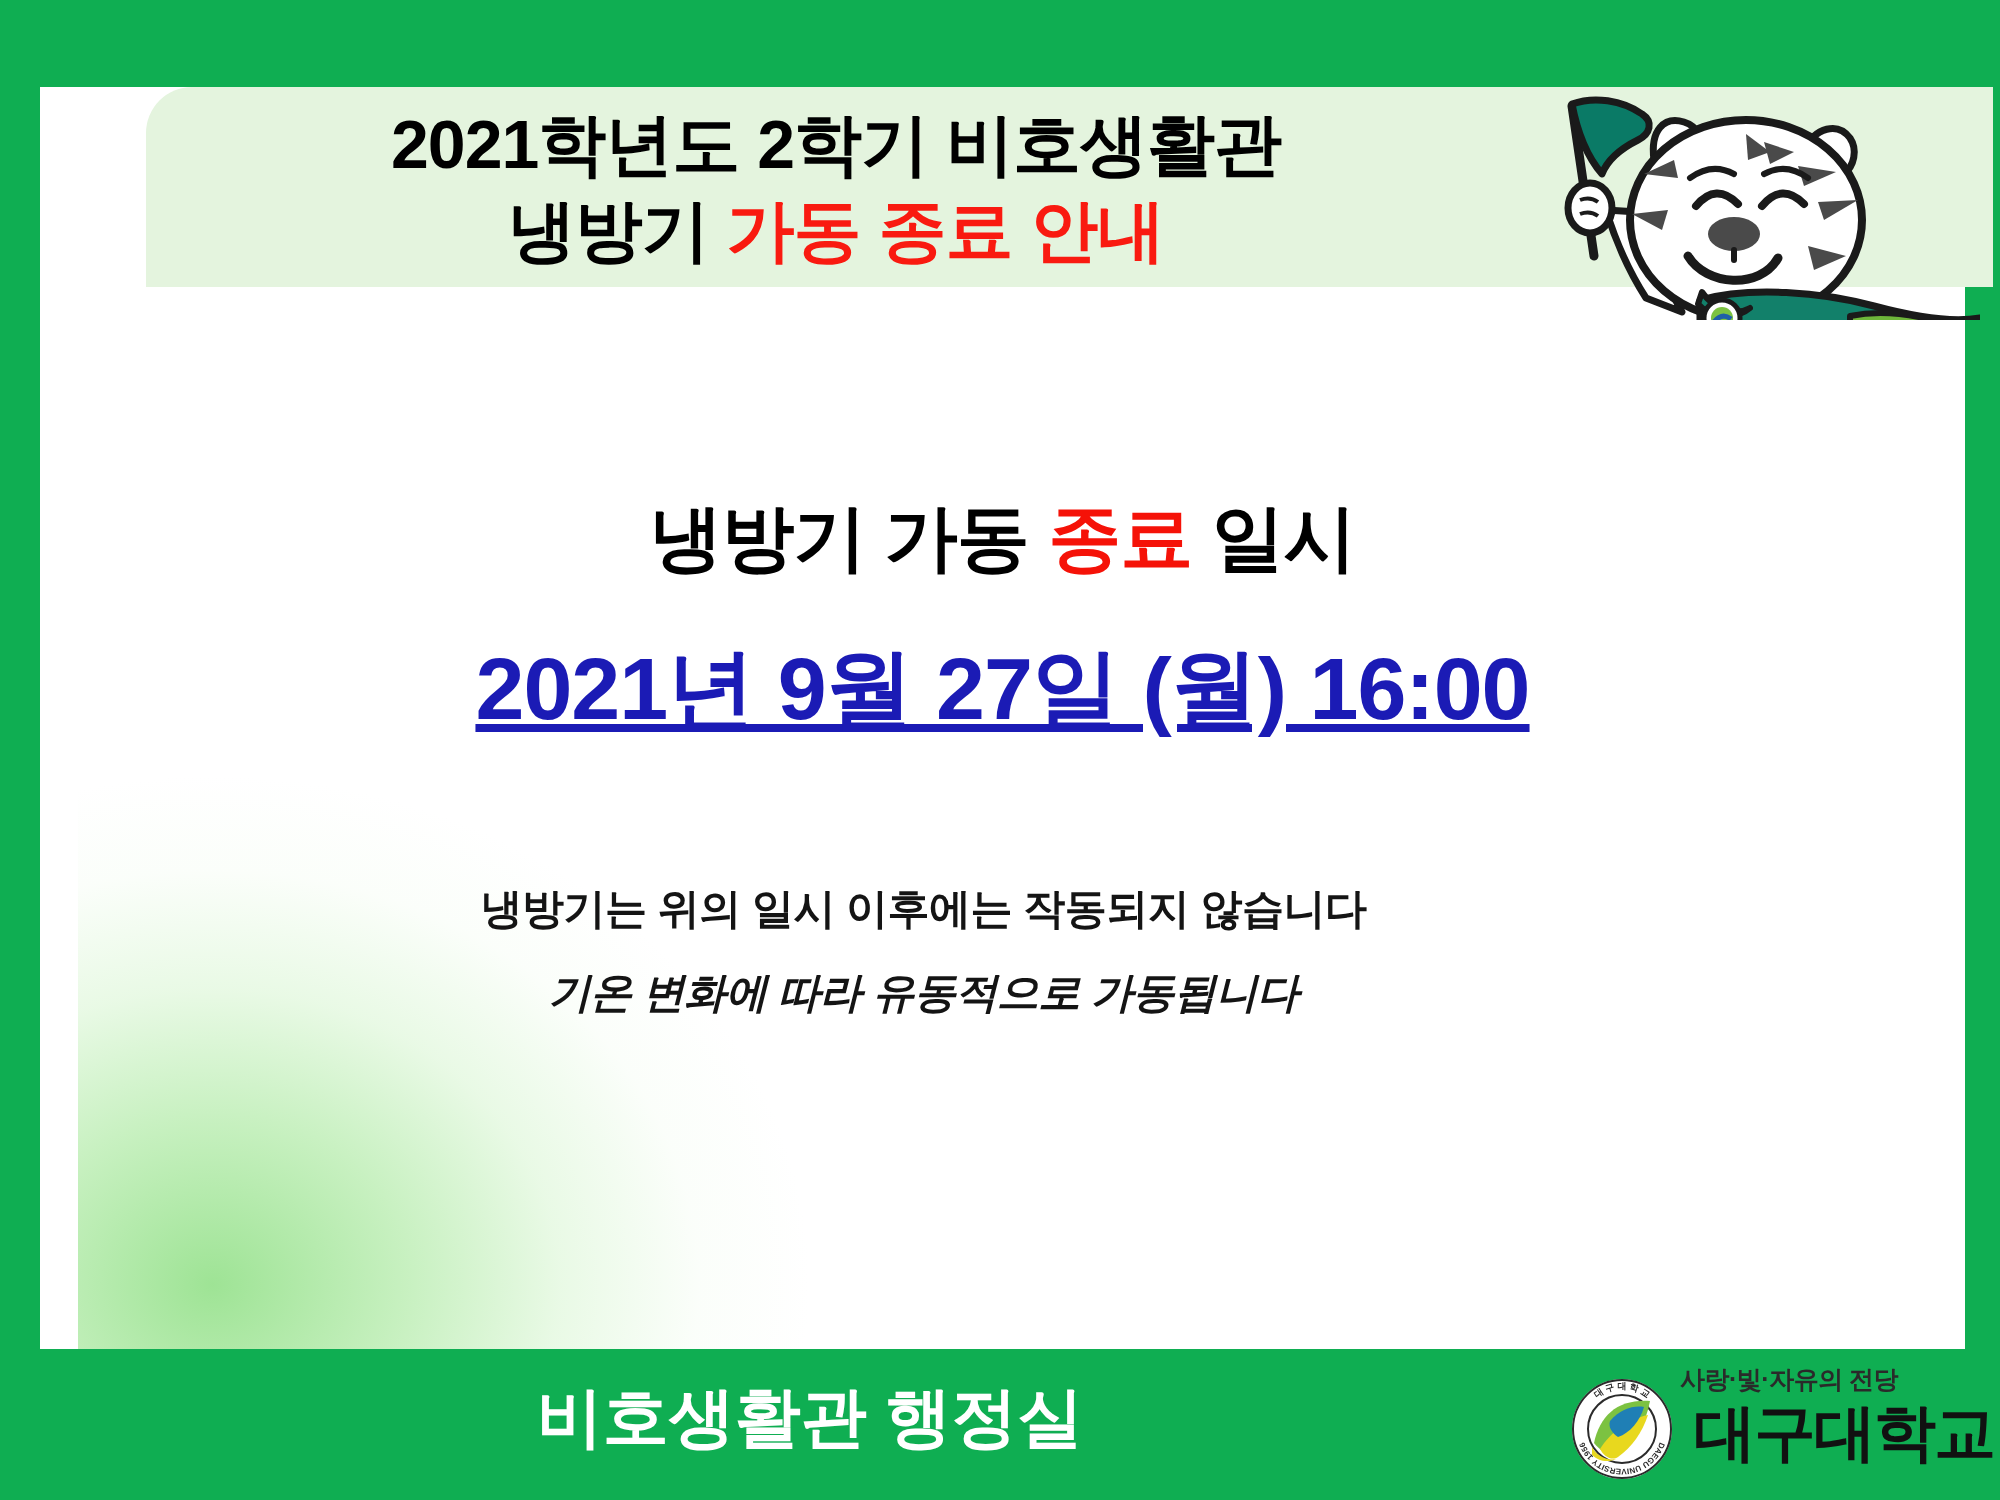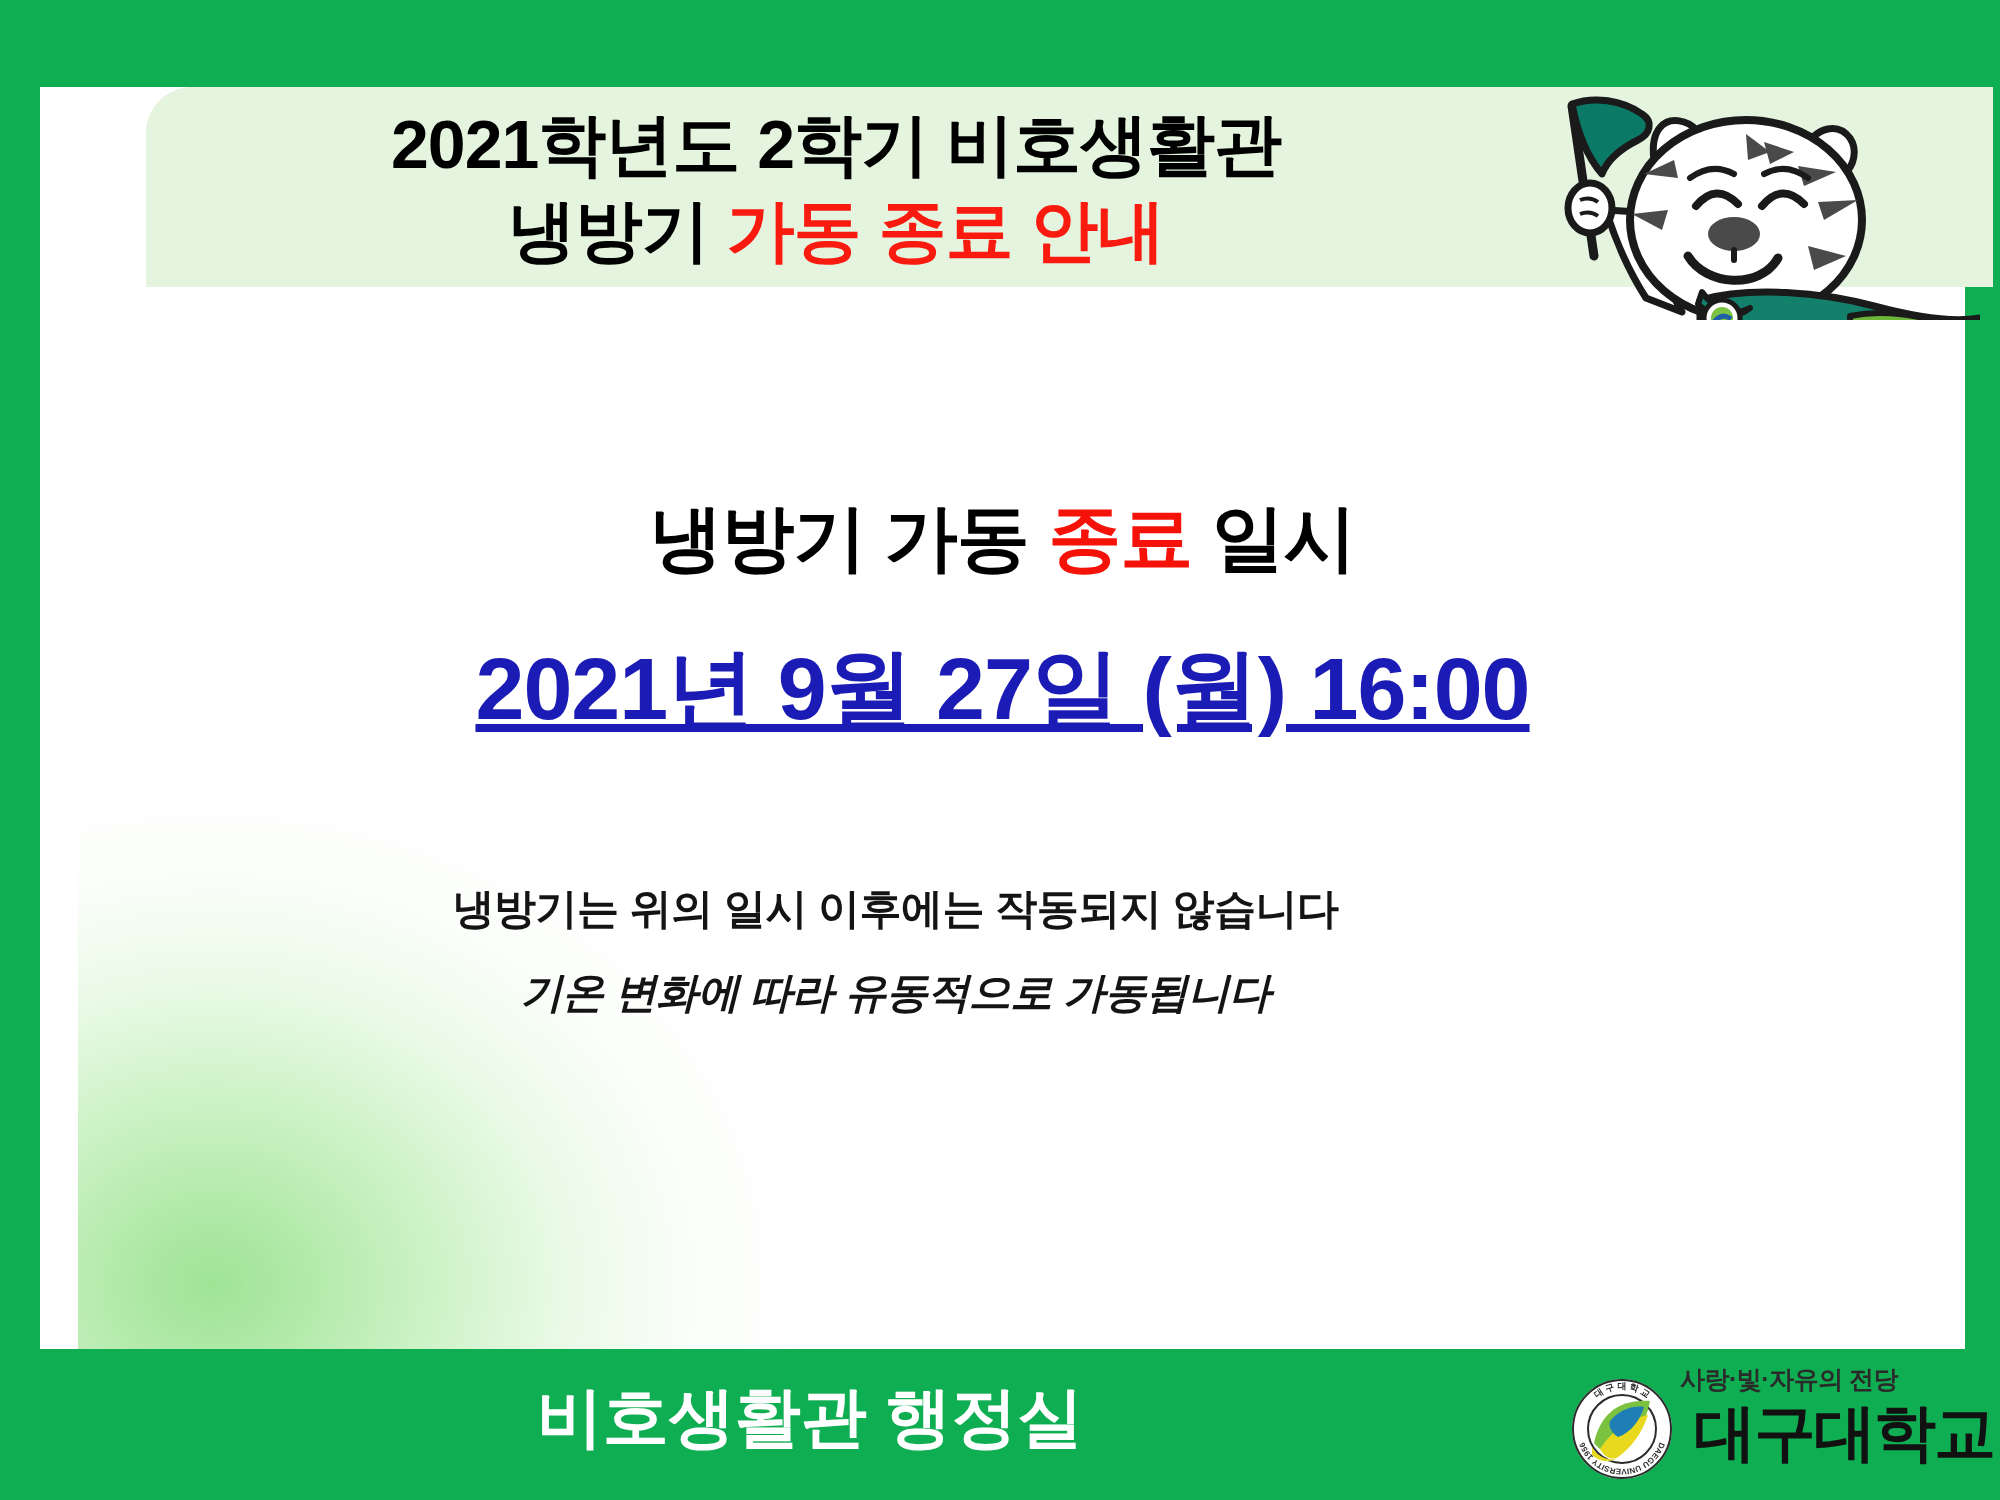--- a/index.html
+++ b/index.html
@@ -120,20 +120,21 @@
     white-space: nowrap;
     text-decoration: underline;
   }
 
   .notes {
     position: absolute;
     left: 40px;
     top: 888px;
     width: 1711px;
     text-align: center;
+    padding-left: 28px;
   }
   .note-line {
     font-size: 42px;
     font-weight: 700;
     color: #141414;
     letter-spacing: -0.5px;
     line-height: 1;
     margin-bottom: 42px;
     white-space: nowrap;
   }

